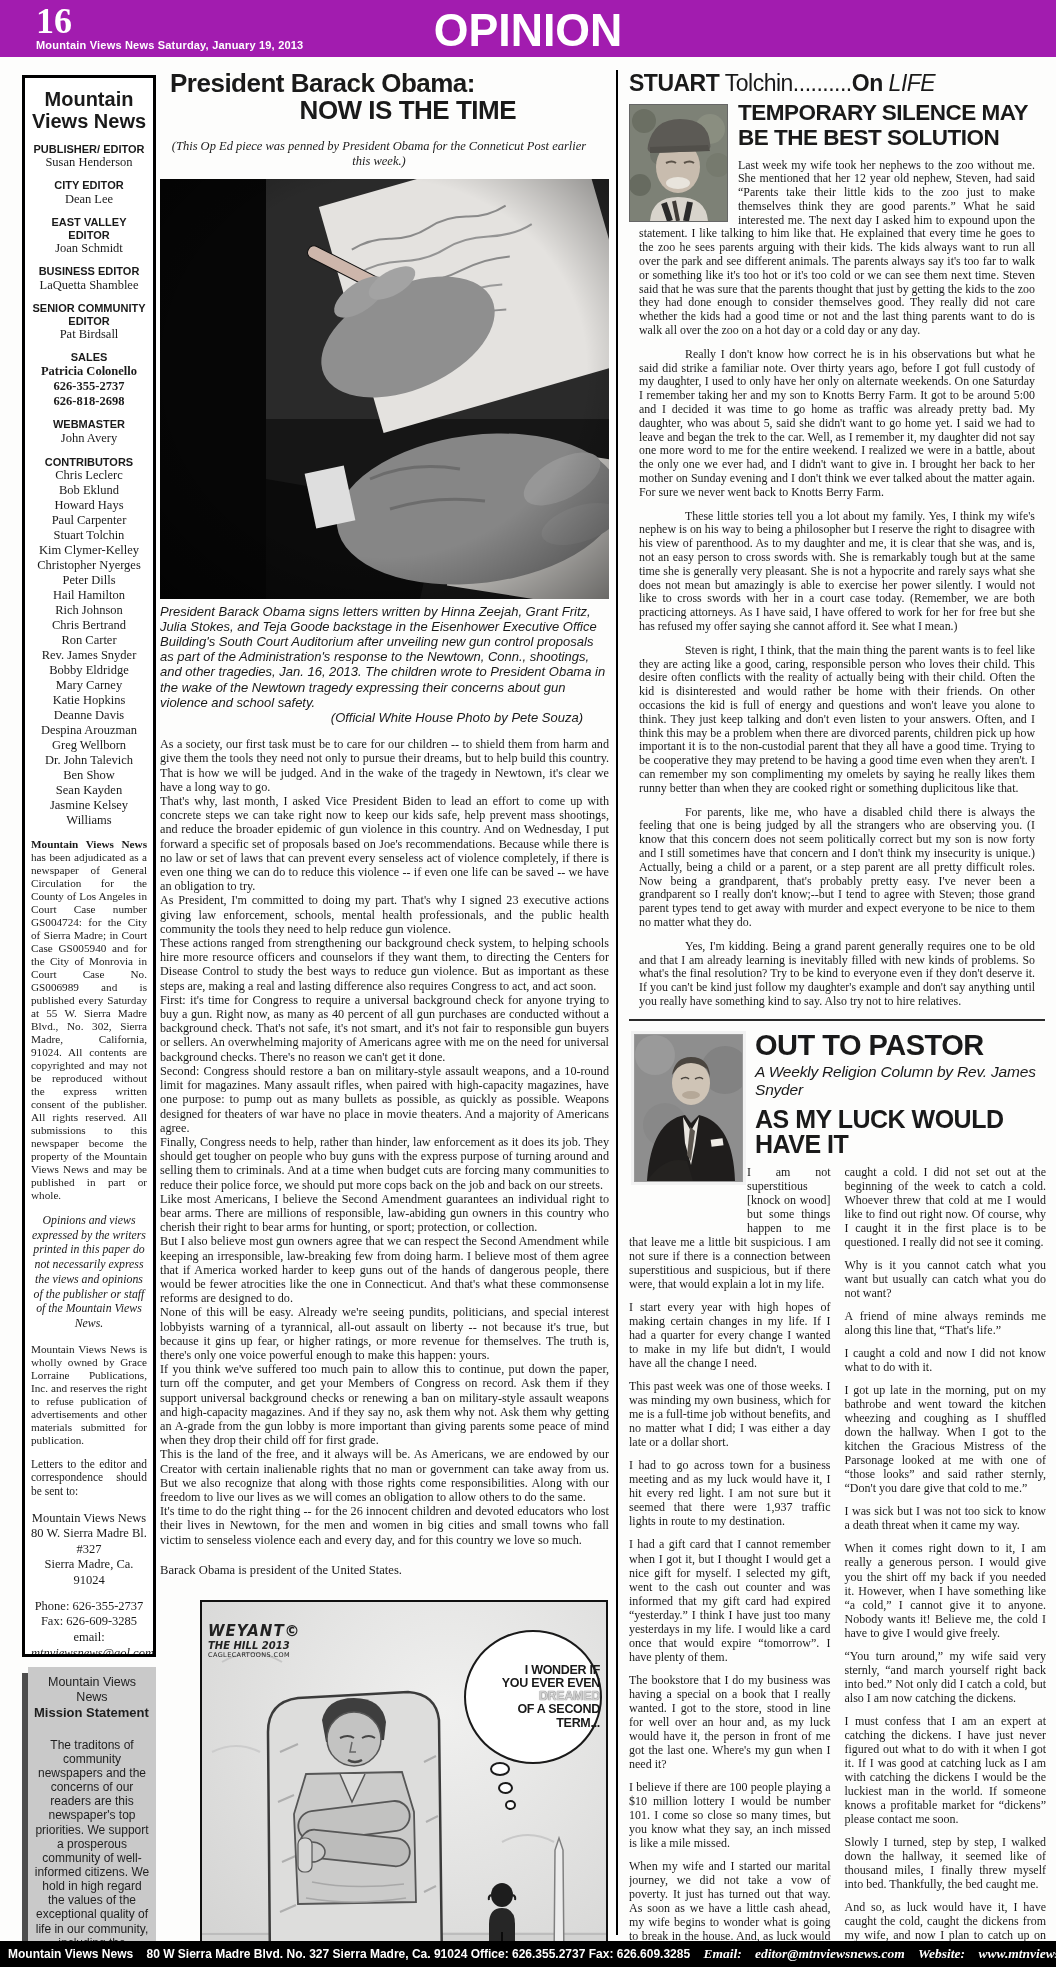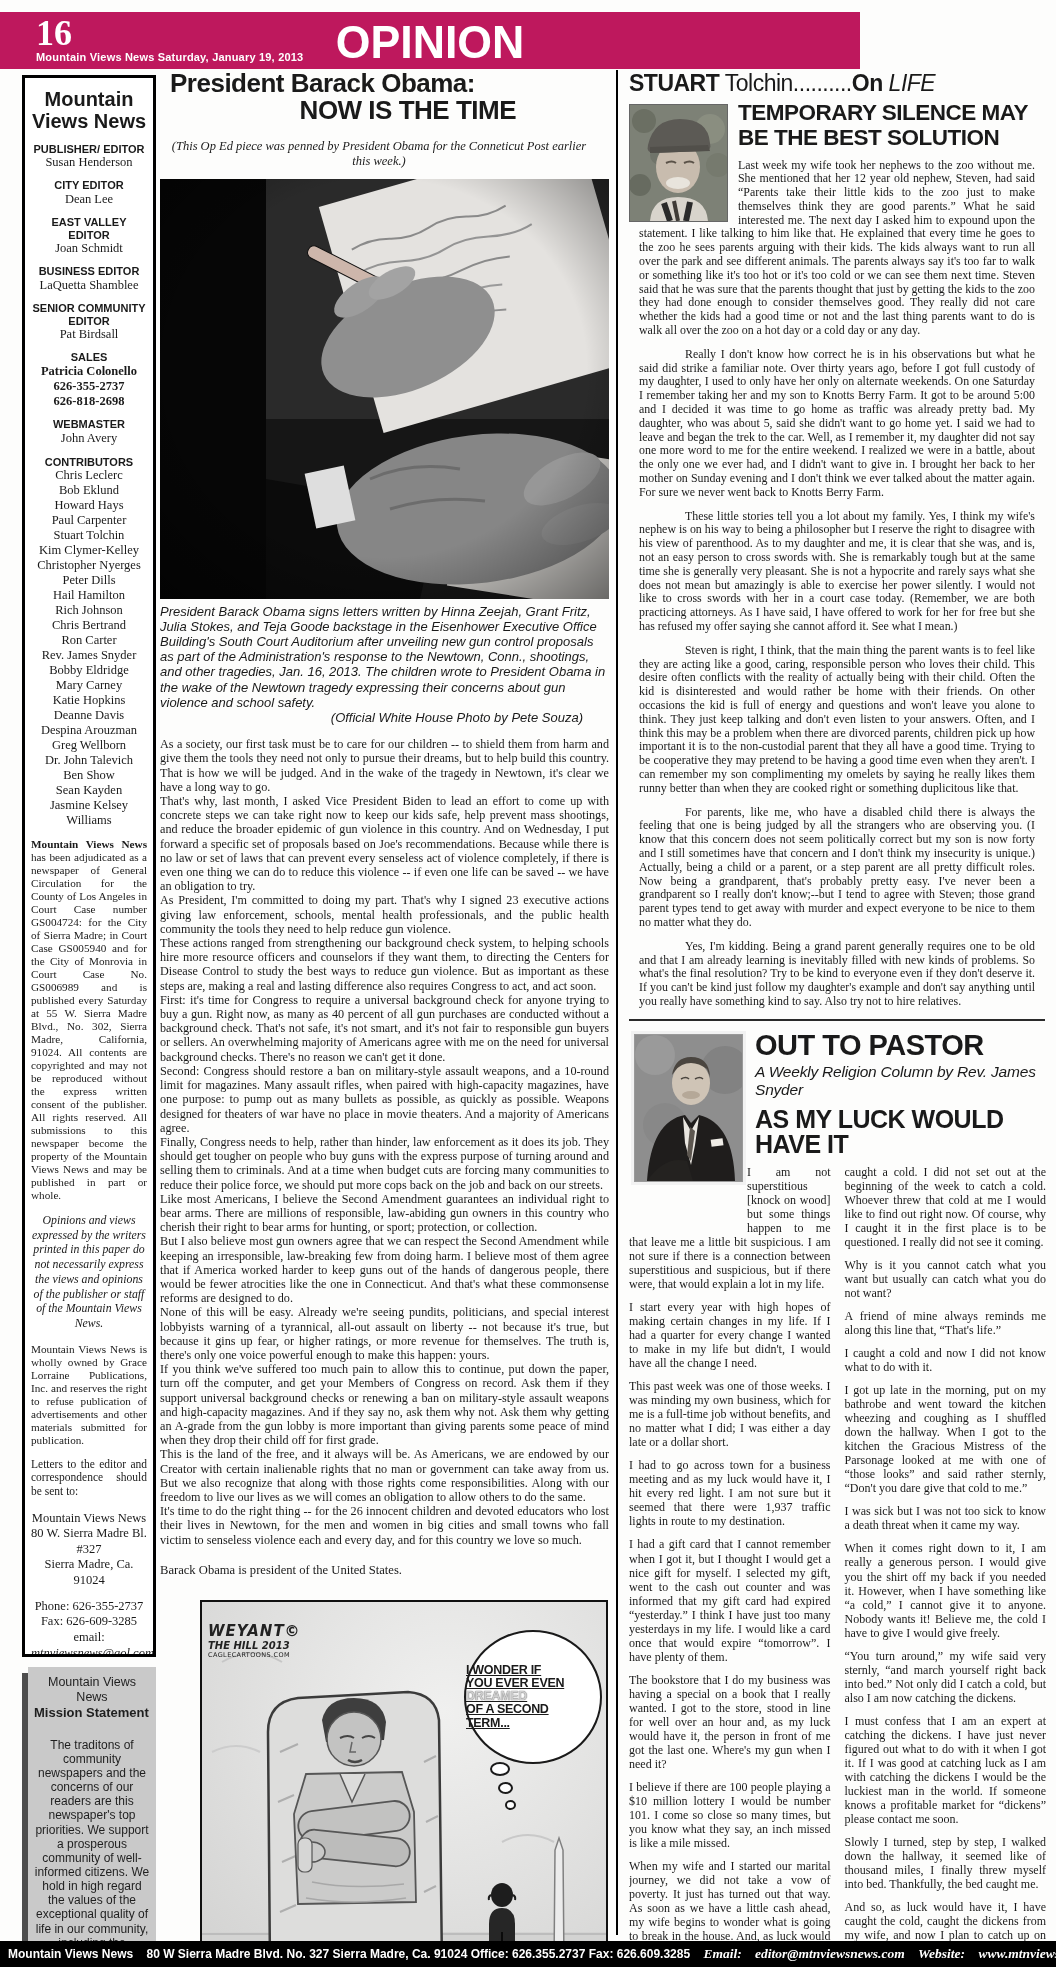--- a/index.html
+++ b/index.html
@@ -1,19 +1,19 @@
 <!DOCTYPE html>
 <html><head>
 <meta charset="utf-8">
 <style>
   html,body{margin:0;padding:0;background:#777;}
   .page{position:relative;width:1056px;height:1967px;background:#fdfdfc;margin:0 auto;
         font-family:"Liberation Serif",serif;color:#1a1a1a;overflow:hidden;}
   
-  .banner{position:absolute;left:0;top:12px;width:860px;height:57px;background:#be185d;}
+  .banner{position:absolute;left:0;top:0;width:1056px;height:57px;background:#a21caf;}
   .pagenum{position:absolute;left:36px;top:0px;color:#fff;font:bold 36px "Liberation Serif",serif;}
   .edition{position:absolute;left:36px;top:39px;color:#fff;font:bold 11px "Liberation Sans",sans-serif;letter-spacing:.2px;}
   .section-title{position:absolute;left:0;right:0;top:2px;text-align:center;color:#fff;
         font:bold 47px "Liberation Sans",sans-serif;letter-spacing:0px;transform:scaleX(.95);}
   
   .sidebar{position:absolute;left:22px;top:75px;width:134px;}
   .sidebox{border:3px solid #000;box-sizing:border-box;width:134px;height:1582px;padding:8px 6px;overflow:hidden;background:#fff;}
   .mvn-title{font:bold 20px "Liberation Sans",sans-serif;text-align:center;line-height:1.12;margin:2px 0 10px;}
   .role{font:bold 11px "Liberation Sans",sans-serif;text-align:center;margin-top:9px;line-height:1.15;}
   .sname{font:12.5px "Liberation Serif",serif;text-align:center;line-height:1.2;}
@@ -45,22 +45,22 @@
   .obama-body p{margin:0;}
   .obama-byline{width:449px;font:12.6px "Liberation Serif",serif;margin-top:16px;}
   
   .cartoon{position:relative;width:404px;height:364px;border:2.5px solid #111;margin:22px 0 0 40px;
            background:radial-gradient(circle at 60% 30%, #f0f0ef 0%, #e3e3e2 45%, #d2d2d1 100%);overflow:hidden;}
   .sig{position:absolute;left:6px;top:20px;font-family:"DejaVu Sans",sans-serif;color:#222;}
   .sig .s1{font:bold italic 15px "DejaVu Sans",sans-serif;letter-spacing:1px;}
   .sig .s2{font:bold italic 10px "DejaVu Sans",sans-serif;}
   .sig .s3{font:6.5px "DejaVu Sans",sans-serif;letter-spacing:.4px;}
   .bubble{position:absolute;right:4px;top:28px;width:134px;height:130px;background:#fff;border:2.5px solid #1a1a1a;
-          border-radius:50%;display:flex;flex-direction:column;align-items:flex-start;justify-content:center;
-          font:bold 12.5px "Liberation Sans",sans-serif;line-height:1.06;letter-spacing:-.3px;text-align:center;text-decoration:underline;}
+          border-radius:50%;display:flex;flex-direction:column;align-items:flex-end;justify-content:center;
+          font:bold 12.5px "Liberation Sans",sans-serif;line-height:1.06;letter-spacing:-.3px;text-align:center;}
   .bubble .dreamed{color:#cfcfcf;text-shadow:0 0 1px #777, 0 0 1px #777;}
   .tailc{position:absolute;background:#fff;border:2px solid #1a1a1a;border-radius:50%;}
   .t1{left:288px;top:160px;width:16px;height:10px;}
   .t2{left:296px;top:180px;width:11px;height:8px;}
   .t3{left:303px;top:198px;width:7px;height:6px;}
   
   .vdiv{position:absolute;left:616px;top:70px;width:1.6px;height:1865px;background:#000;}
   
   .right{position:absolute;left:629px;top:70px;width:416px;}
   .tol-header{font:23px "Liberation Sans",sans-serif;letter-spacing:-.5px;margin-bottom:4px;white-space:nowrap;}

